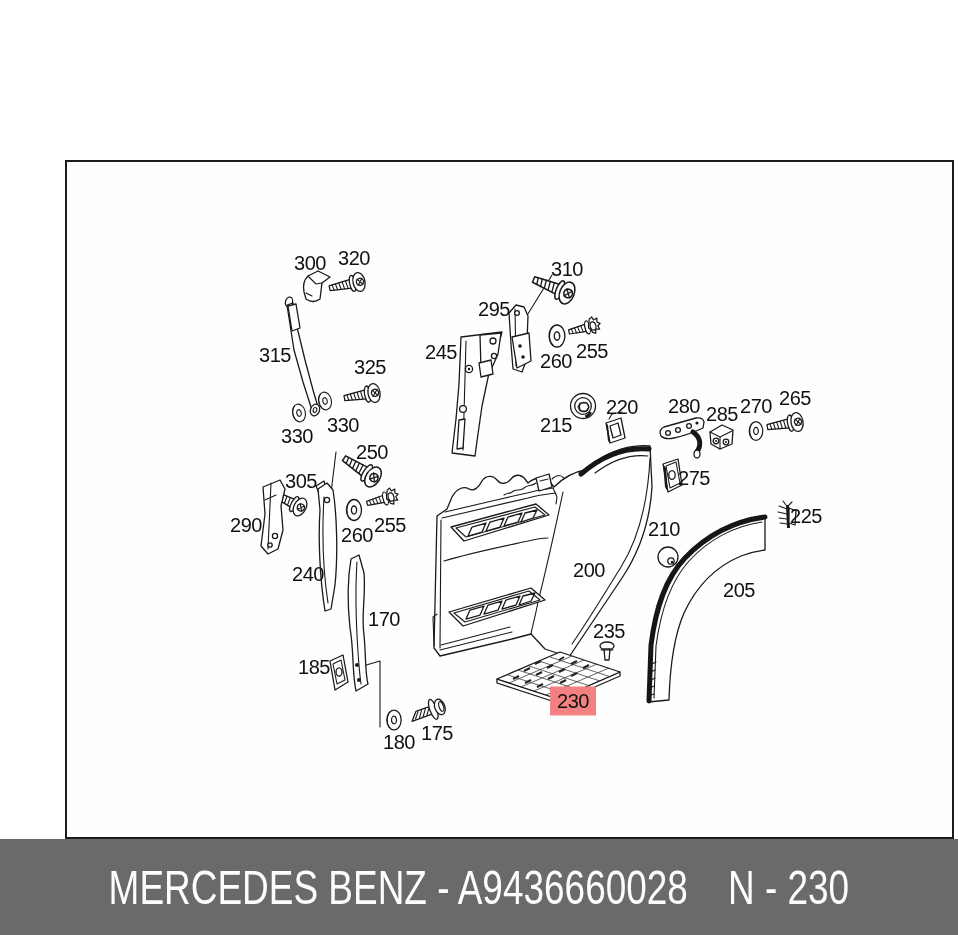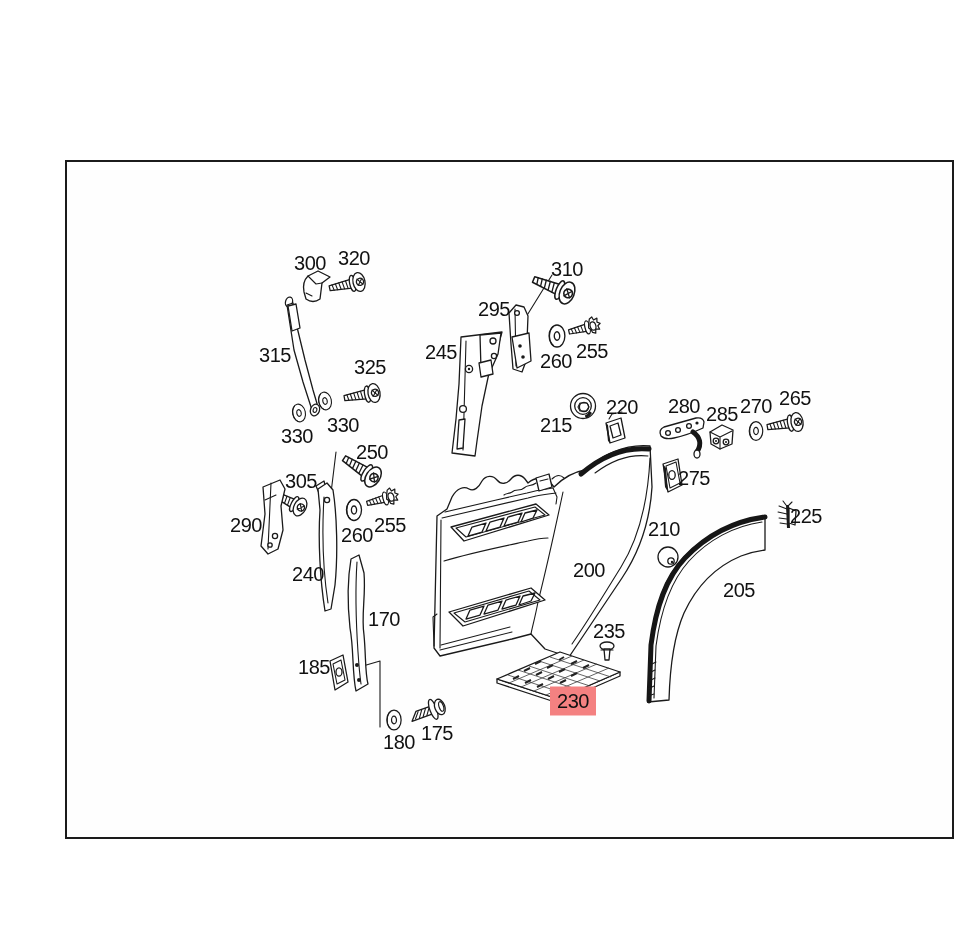--- a/index.html
+++ b/index.html
@@ -305,14 +305,20 @@
           <text x="314" y="667" class="part-label">185</text>
           <text x="609" y="631" class="part-label">235</text>
           <rect x="550" y="686.5" width="46" height="29" fill="#f48181"></rect>
           <text x="573" y="701" class="part-label" fill="#8e2727">230</text>
           <text x="399" y="742" class="part-label">180</text>
           <text x="437" y="733" class="part-label">175</text>
         </g>
     </svg>
   </div>
 
+  <div class="footer" style="background: rgb(106, 106, 106); color: rgb(253, 253, 253);">
+    <div class="footer-text">
+      <span class="left">MERCEDES BENZ - A9436660028</span>
+      <span class="right">N - 230</span>
+    </div>
+  </div>
 
 </div>
 
 </body></html>

